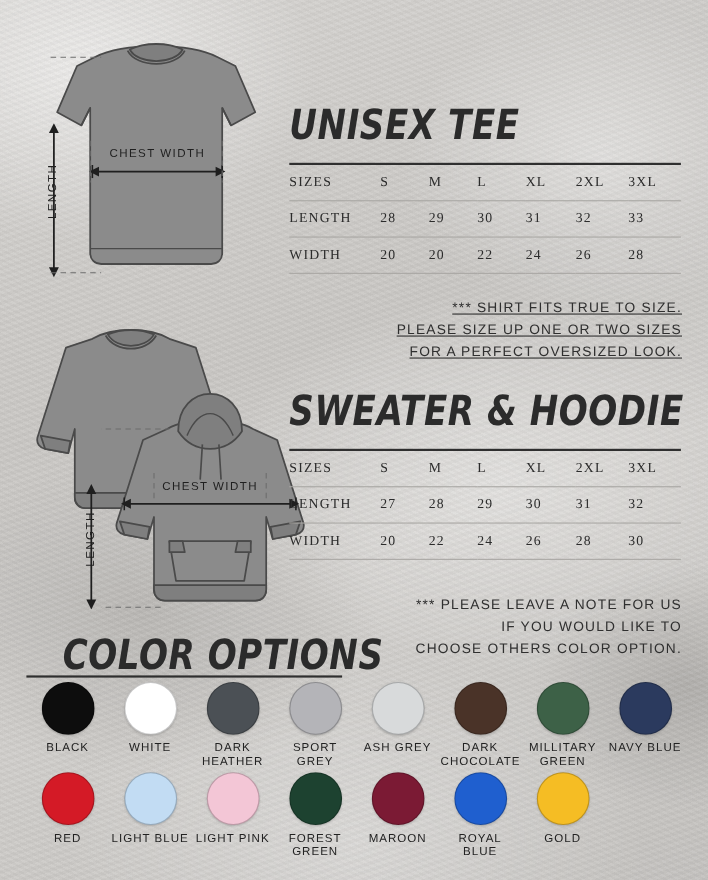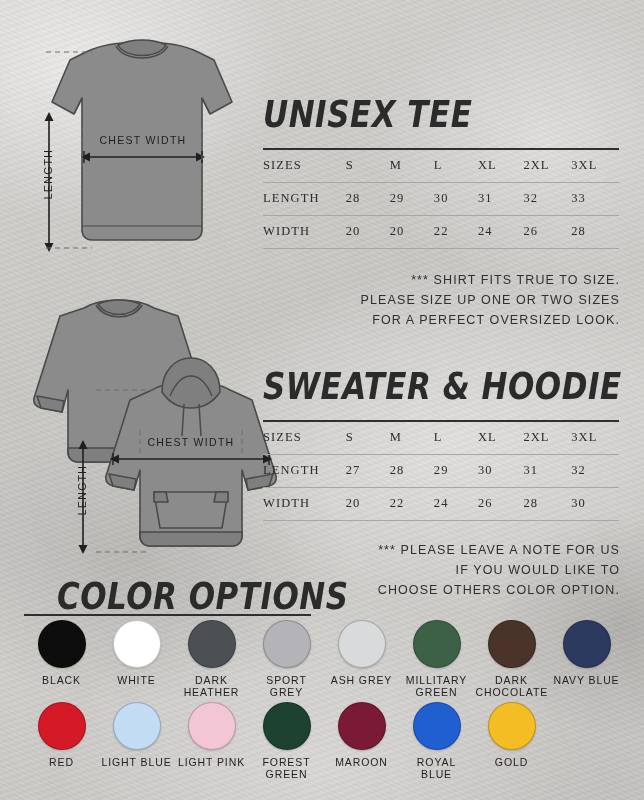--- a/index.html
+++ b/index.html
@@ -204,21 +204,21 @@
           <td class="num">20</td>
           <td class="num">22</td>
           <td class="num">24</td>
           <td class="num">26</td>
           <td class="num">28</td>
         </tr>
       </tbody>
     </table>
   </div>
 
-  <div class="note" style="position:absolute; right:24px; top:270px; width:400px;">
+  <div class="note" style="position:absolute; right:24px; top:270px; width:400px;text-decoration:underline;">
     <div>*** SHIRT FITS TRUE TO SIZE.</div>
     <div>PLEASE SIZE UP ONE OR TWO SIZES</div>
     <div>FOR A PERFECT OVERSIZED LOOK.</div>
   </div>
 
   <div class="shirt-wrap" style="left:22px; top:280px; width:180px; height:200px;">
     <svg width="180" height="200" viewBox="0 0 180 200">
       <g stroke="#4a4a4a" stroke-width="1.6" fill="#8b8b8b" stroke-linejoin="round">
         <path d="M62 28 L38 36 L12 118 C11 123 14 127 19 128 L40 132 L46 110 L46 172
                  C46 178 50 182 56 182 L138 182 C144 182 148 178 148 172 L148 110 L154 132
@@ -287,21 +287,21 @@
     <svg width="200" height="220" viewBox="0 0 200 220" style="position:absolute; left:0; top:0;">
       <g stroke="#6d6d6d" stroke-width="1" stroke-dasharray="5 4" fill="none">
         <line x1="-14" y1="38" x2="62" y2="38"></line>
         <line x1="-14" y1="200" x2="56" y2="200"></line>
         <line x1="48" y1="78" x2="48" y2="104"></line>
         <line x1="150" y1="78" x2="150" y2="104"></line>
       </g>
     </svg>
   </div>
 
-  <div style="position:absolute; left:263px; top:372px; width:356px;">
+  <div style="position:absolute; left:263px; top:360px; width:356px;">
     <div class="h1">SWEATER &amp; HOODIE</div>
     <div class="rule"></div>
     <table class="tbl">
       <thead>
         <tr>
           <th class="lbl">SIZES</th>
           <th class="num">S</th>
           <th class="num">M</th>
           <th class="num">L</th>
           <th class="num">XL</th>
@@ -358,27 +358,27 @@
     </div>
     <div class="sw-cell">
       <div class="dot" style="background:#b4b4b8"></div>
       <div class="sw-name">SPORT GREY</div>
     </div>
     <div class="sw-cell">
       <div class="dot" style="background:#d8dadb"></div>
       <div class="sw-name">ASH GREY</div>
     </div>
     <div class="sw-cell">
+      <div class="dot" style="background:#4a3328"></div>
+      <div class="sw-name">DARK CHOCOLATE</div>
+    </div>
+    <div class="sw-cell">
       <div class="dot" style="background:#3d6147"></div>
       <div class="sw-name">MILLITARY GREEN</div>
     </div>
-    <div class="sw-cell">
-      <div class="dot" style="background:#4a3328"></div>
-      <div class="sw-name">DARK CHOCOLATE</div>
-    </div>
 
     <div class="sw-cell">
       <div class="dot" style="background:#2b3a5e"></div>
       <div class="sw-name">NAVY BLUE</div>
     </div>
     <div class="sw-cell">
       <div class="dot" style="background:#d41a26"></div>
       <div class="sw-name">RED</div>
     </div>
     <div class="sw-cell">

